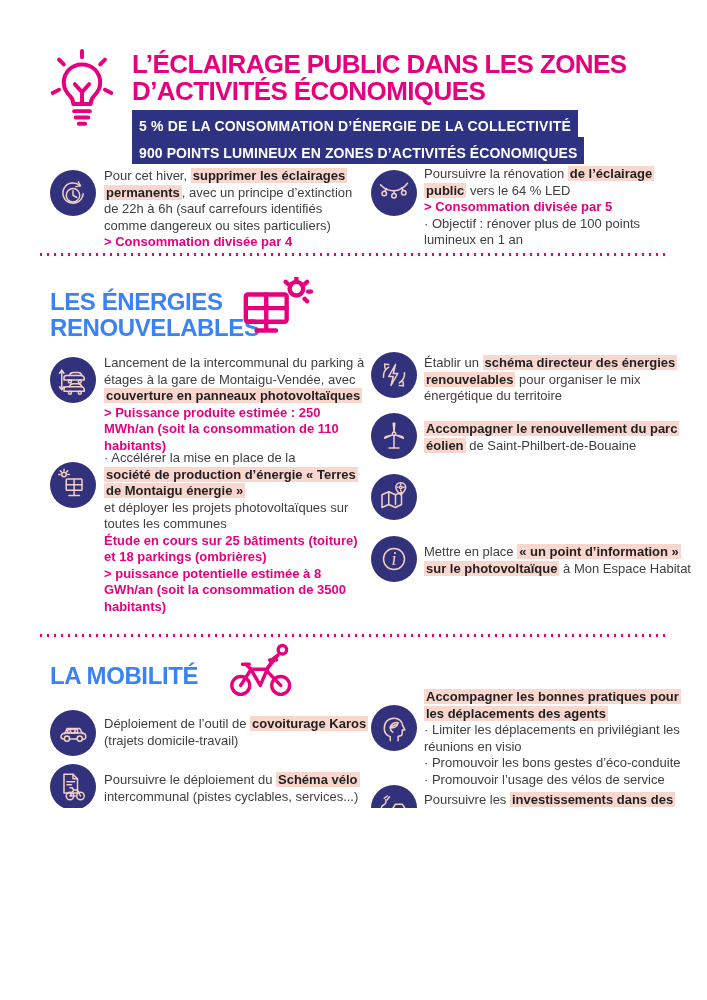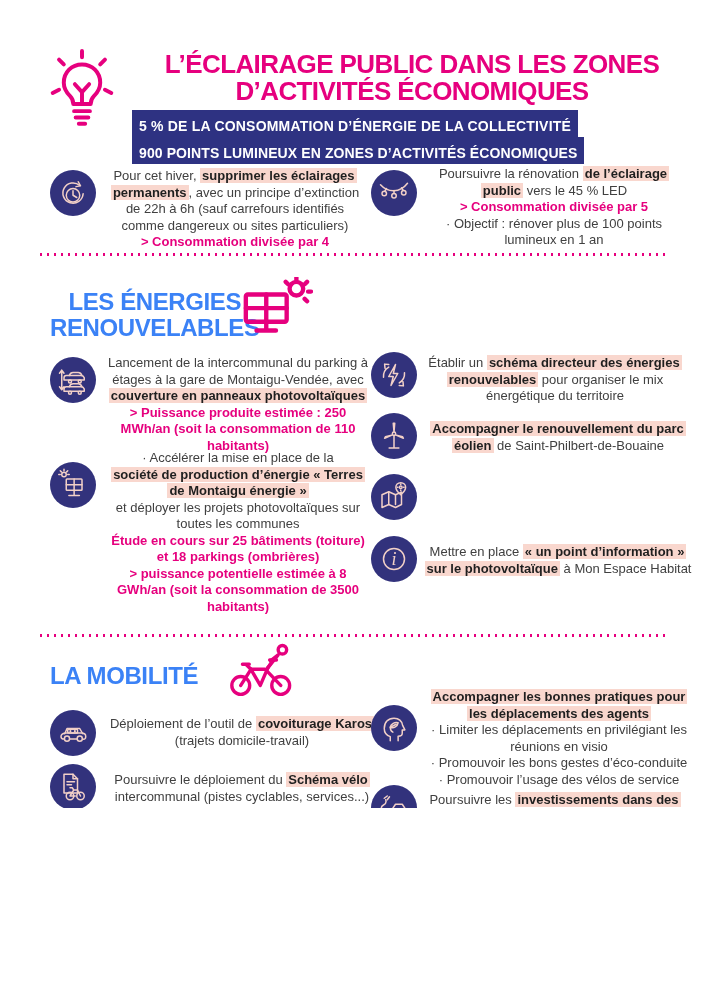--- a/index.html
+++ b/index.html
@@ -1,17 +1,17 @@
 <!DOCTYPE html>
 <html><head>
 <meta charset="utf-8">
 <style>
   html,body{margin:0;padding:0;background:#ffffff;}
   .page{position:relative;width:707px;height:808px;background:#fff;overflow:hidden;
-        font-family:"Liberation Sans",sans-serif;text-align:center;}
+        font-family:"Liberation Sans",sans-serif;}
   .abs{position:absolute;}
 
   
   .h1{font-size:26px;line-height:27px;font-weight:800;color:#E6007E;letter-spacing:-0.6px;}
   .banner-line{display:table;background:#2E3282;color:#fff;padding:8px 7px 3px 7px;}
   .banner-l1{font-size:14px;font-weight:bold;letter-spacing:0.2px;margin-top:5px;}
   .banner-l2{font-size:14px;font-weight:bold;letter-spacing:0.1px;}
 
   
   .section-title{font-size:24px;line-height:26px;font-weight:800;color:#3b82f6;letter-spacing:-0.4px;}
@@ -70,21 +70,21 @@
     <svg viewBox="0 0 48 48">
       <path d="M6 13c10 11 26 11 36-2"></path>
       <path d="M14 18l-2 3"></path>
         <circle cx="11" cy="24.5" r="3"></circle>
       <path d="M24 20.5v3.5"></path>
         <circle cx="24" cy="27.5" r="3"></circle>
       <path d="M34 17l2 3"></path>
         <circle cx="37" cy="23.5" r="3"></circle>
     </svg>
   </div>
-  <div class="abs item-text" style="left:424px;top:166px;width:260px;"><span class="seg-n">Poursuivre la rénovation </span><span class="seg-hl">de l’éclairage public</span><span class="seg-n"> vers le 45 % LED</span><br><span class="seg-pk">&gt; Consommation divisée par 5</span><br><span class="seg-n">· Objectif : rénover plus de 100 points lumineux en 1 an</span></div>
+  <div class="abs item-text" style="left:424px;top:166px;width:260px;"><span class="seg-n">Poursuivre la rénovation </span><span class="seg-hl">de l’éclairage public</span><span class="seg-n"> vers le 64 % LED</span><br><span class="seg-pk">&gt; Consommation divisée par 5</span><br><span class="seg-n">· Objectif : rénover plus de 100 points lumineux en 1 an</span></div>
 
   <div class="abs dotted-sep" style="left:40px;top:253px;width:630px;"></div>
 
   <div class="abs" style="left:50px;top:289px;">
     <div class="section-title">LES ÉNERGIES</div>
     <div class="section-title">RENOUVELABLES</div>
   </div>
   <div class="abs big-icon" style="left:237px;top:277px;">
     <svg viewBox="0 0 76 72" style="width:76px;height:70px;stroke-width:4.5;">
       <circle cx="60" cy="12" r="7"></circle>

